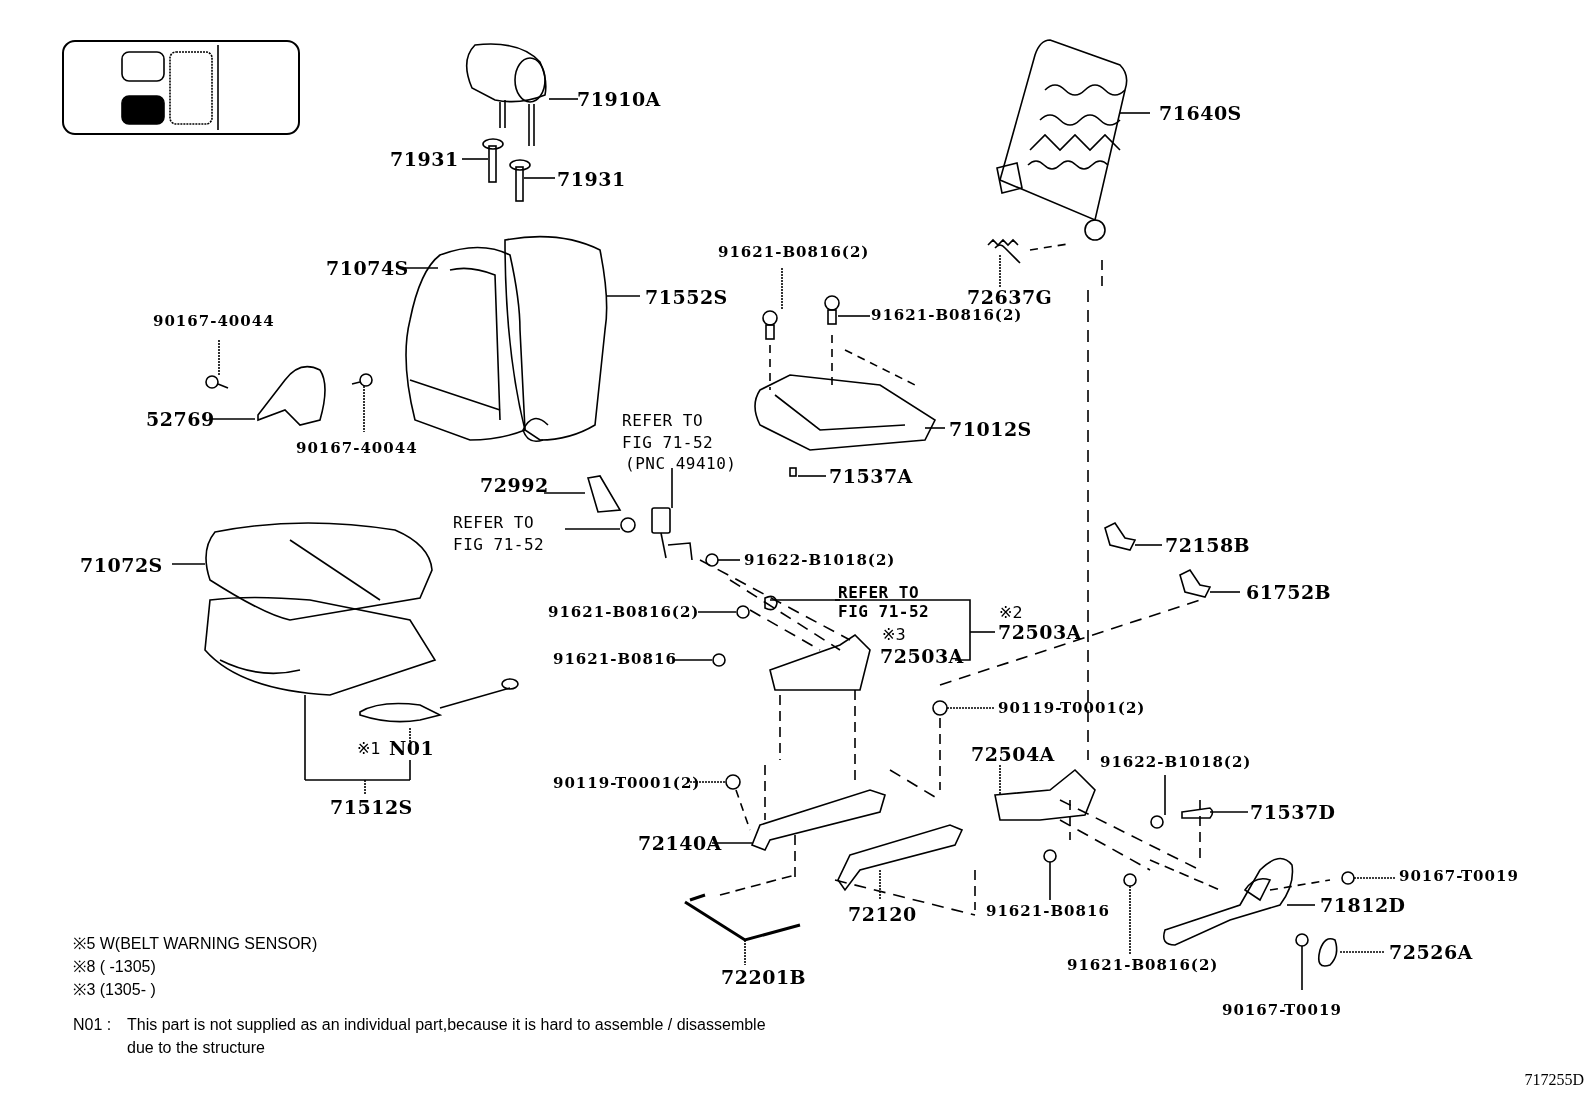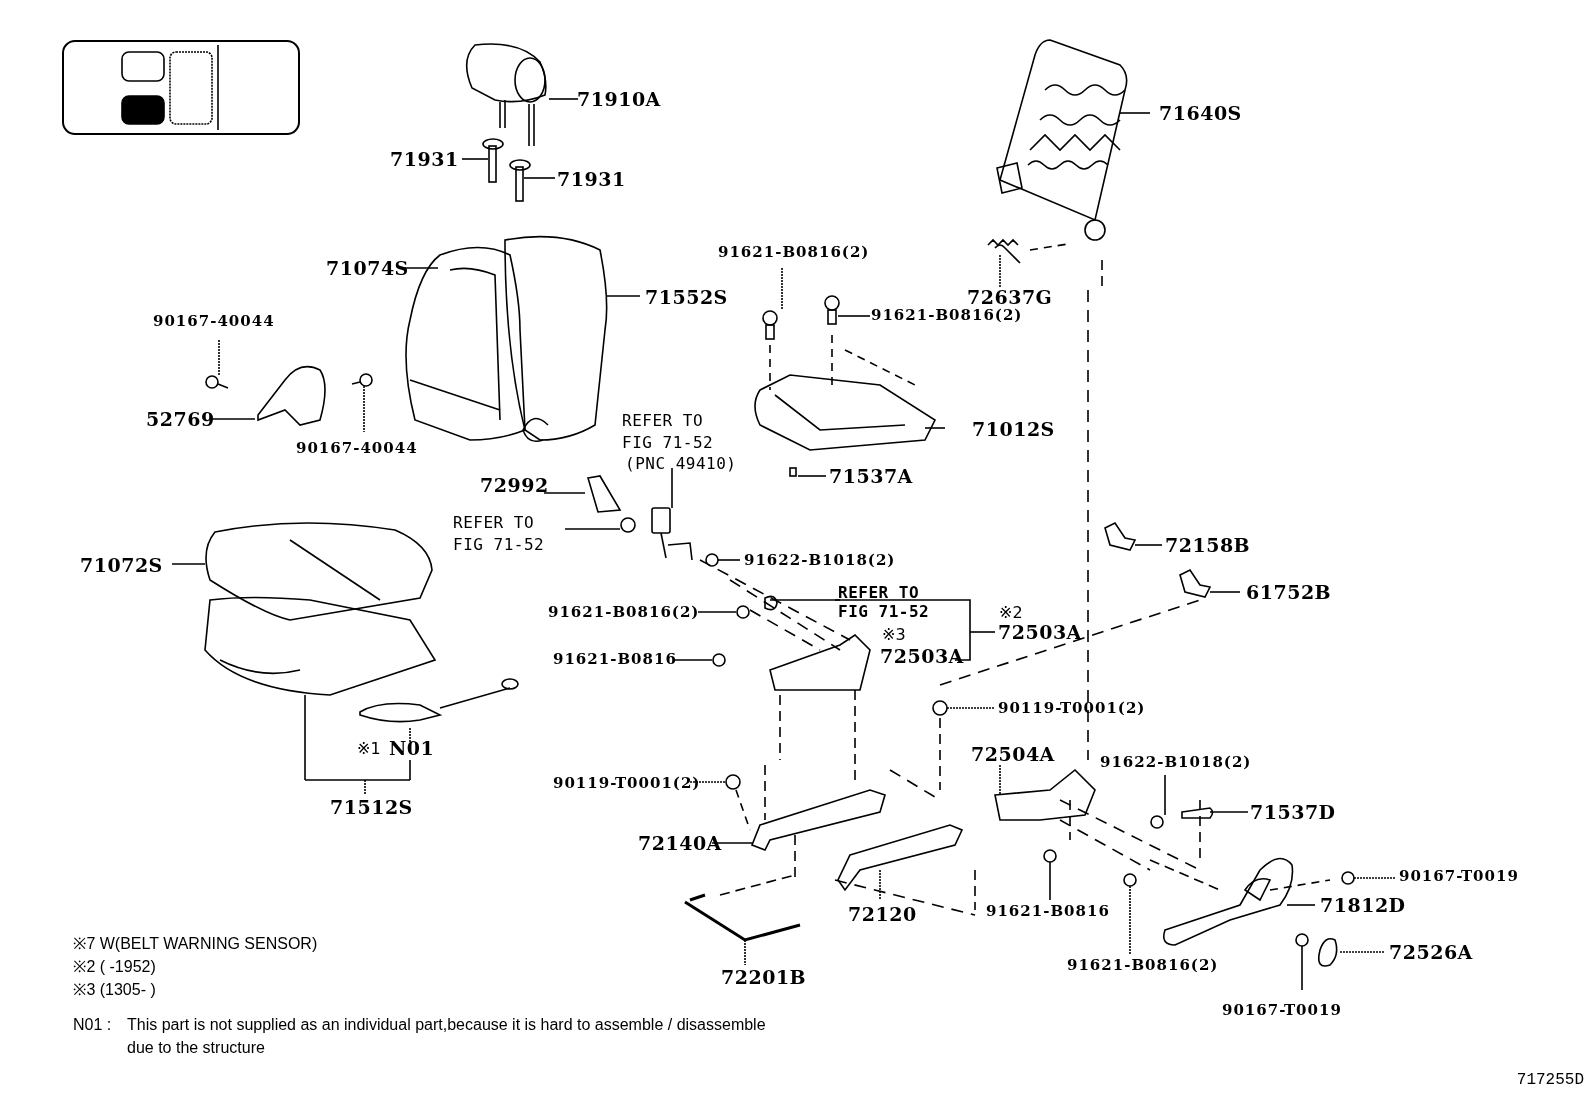--- a/index.html
+++ b/index.html
@@ -6,21 +6,21 @@
   body { width:1592px; height:1099px; position:relative; overflow:hidden;
          font-family:"DejaVu Serif", serif; color:#000; }
   #diagram { position:absolute; left:0; top:0; width:1592px; height:1099px; }
   .lbl { position:absolute; font-family:"DejaVu Serif", serif; font-weight:bold;
          font-size:19px; white-space:nowrap; letter-spacing:0.5px; line-height:1; }
   .lbl.sm { font-size:15px; letter-spacing:1px; }
   .lbl.mono { font-family:"DejaVu Sans Mono", monospace; font-weight:normal; font-size:16px; letter-spacing:0.5px; }
   .lbl.monob { font-family:"DejaVu Sans Mono", monospace; font-weight:bold; font-size:16px; }
   .mark { position:absolute; font-family:"DejaVu Sans", sans-serif; font-size:16px; line-height:1; }
   .note { position:absolute; font-family:"Liberation Sans", sans-serif; font-size:16px; white-space:nowrap; line-height:1; }
-  .figid { position:absolute; font-family:Liberation Mono, monospace; font-size:16px; right:8px; bottom:10px; }
+  .figid { position:absolute; font-family:Liberation Serif, serif; font-size:16px; right:8px; bottom:10px; }
 </style>
 </head>
 <body>
 
 <svg id="diagram" viewBox="0 0 1592 1099" xmlns="http://www.w3.org/2000/svg" fill="none" stroke="#000" stroke-width="1.6">
 
   <g>
     <rect x="63" y="41" width="236" height="93" rx="12" stroke-width="2"></rect>
     <rect x="122" y="52" width="42" height="29" rx="7"></rect>
     <rect x="122" y="96" width="42" height="28" rx="7" fill="#000"></rect>
@@ -248,21 +248,21 @@
 <div class="lbl" style="left:557px;top:170px">71931</div>
 <div class="lbl" style="left:1159px;top:104px">71640S</div>
 <div class="lbl" style="left:326px;top:259px">71074S</div>
 <div class="lbl" style="left:645px;top:288px">71552S</div>
 <div class="lbl sm" style="left:153px;top:314px">90167-40044</div>
 <div class="lbl" style="left:146px;top:410px">52769</div>
 <div class="lbl sm" style="left:296px;top:441px">90167-40044</div>
 <div class="lbl sm" style="left:718px;top:245px">91621-B0816(2)</div>
 <div class="lbl sm" style="left:871px;top:308px">91621-B0816(2)</div>
 <div class="lbl" style="left:967px;top:288px">72637G</div>
-<div class="lbl" style="left:972px;top:420px">71012S</div>
+<div class="lbl" style="left:949px;top:420px">71012S</div>
 <div class="lbl" style="left:829px;top:467px">71537A</div>
 <div class="lbl" style="left:480px;top:476px">72992</div>
 <div class="lbl" style="left:80px;top:556px">71072S</div>
 <div class="lbl sm" style="left:744px;top:553px">91622-B1018(2)</div>
 <div class="lbl" style="left:1165px;top:536px">72158B</div>
 <div class="lbl" style="left:1246px;top:583px">61752B</div>
 <div class="lbl sm" style="left:548px;top:605px">91621-B0816(2)</div>
 <div class="lbl sm" style="left:553px;top:652px">91621-B0816</div>
 <div class="lbl" style="left:880px;top:647px">72503A</div>
 <div class="lbl" style="left:998px;top:623px">72503A</div>
@@ -288,20 +288,20 @@
 <div class="lbl mono" style="left:625px;top:456px">(PNC 49410)</div>
 <div class="lbl mono" style="left:453px;top:515px">REFER TO</div>
 <div class="lbl mono" style="left:453px;top:537px">FIG 71-52</div>
 <div class="lbl monob" style="left:838px;top:585px">REFER TO</div>
 <div class="lbl monob" style="left:838px;top:604px">FIG 71-52</div>
 
 <div class="mark" style="left:357px;top:741px">※1</div>
 <div class="mark" style="left:999px;top:605px">※2</div>
 <div class="mark" style="left:882px;top:627px">※3</div>
 
-<div class="note" style="left:73px;top:936px">※7 W(BELT WARNING SENSOR)</div>
-<div class="note" style="left:73px;top:959px">※2 (      -1952)</div>
+<div class="note" style="left:73px;top:936px">※5 W(BELT WARNING SENSOR)</div>
+<div class="note" style="left:73px;top:959px">※8 (      -1305)</div>
 <div class="note" style="left:73px;top:982px">※3 (1305-      )</div>
 <div class="note" style="left:73px;top:1017px">N01 :</div>
 <div class="note" style="left:127px;top:1017px">This part is not supplied as an individual part,because it is hard to assemble / disassemble</div>
 <div class="note" style="left:127px;top:1040px">due to the structure</div>
 
 <div class="figid">717255D</div>
 
 </body></html>

